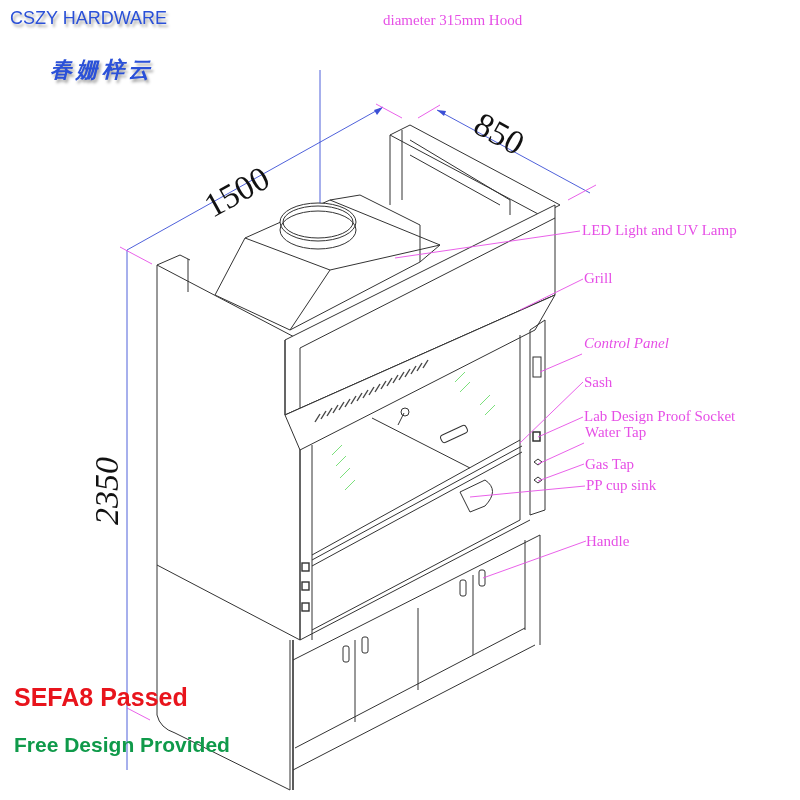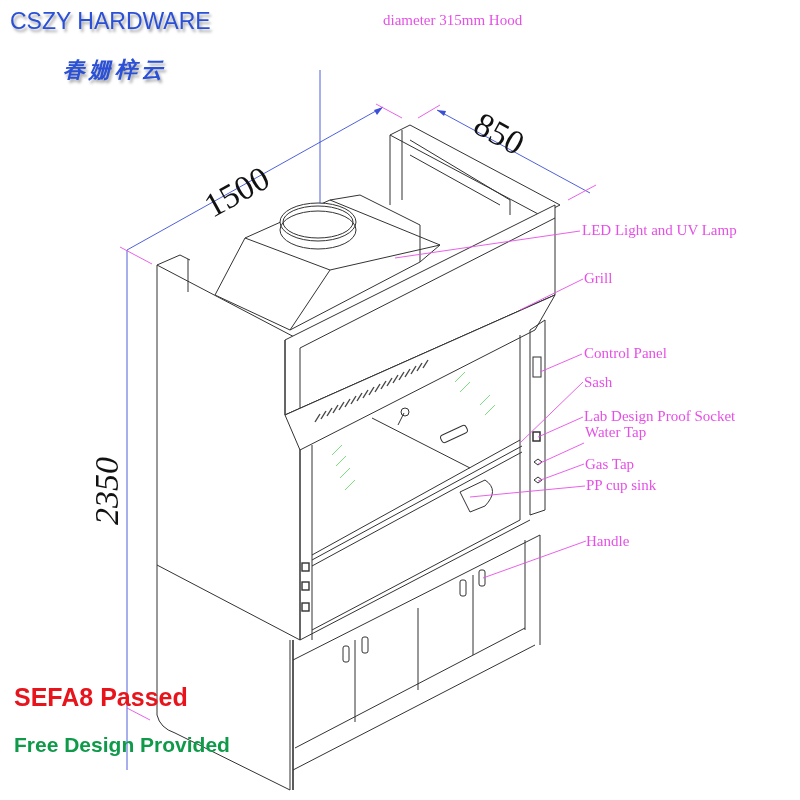--- a/index.html
+++ b/index.html
@@ -1,18 +1,18 @@
 <!DOCTYPE html>
 <html><head>
 <meta charset="utf-8">
 <style>
   html, body { margin: 0; padding: 0; background: #ffffff; }
   body { width: 800px; height: 800px; position: relative; overflow: hidden; font-family: "Liberation Sans", sans-serif; }
-  .brand { position: absolute; left: 10px; top: 8px; font-family: "Liberation Sans", sans-serif; font-size: 23px; color: #2a50d8; text-shadow: 2px 3px 3px rgba(0,0,0,0.35); letter-spacing: 0px; }
-  .brand-cn { position: absolute; left: 50px; top: 55px; font-family: "DejaVu Serif", serif; font-size: 22px; font-weight: bold; font-style: italic; color: #2a50d8; text-shadow: 2px 3px 3px rgba(0,0,0,0.35); letter-spacing: 4px; margin-left: 13px; }
+  .brand { position: absolute; left: 10px; top: 8px; font-family: "Liberation Sans", sans-serif; font-size: 18px; color: #2a50d8; text-shadow: 2px 3px 3px rgba(0,0,0,0.35); letter-spacing: 0px; }
+  .brand-cn { position: absolute; left: 50px; top: 55px; font-family: "DejaVu Serif", serif; font-size: 22px; font-weight: bold; font-style: italic; color: #2a50d8; text-shadow: 2px 3px 3px rgba(0,0,0,0.35); letter-spacing: 4px; }
   .callout { position: absolute; font-family: "Liberation Serif", serif; font-size: 15px; color: #e64fe6; white-space: nowrap; }
   .dim { position: absolute; font-family: "Liberation Serif", serif; font-size: 34px; color: #111; white-space: nowrap; transform-origin: left top; }
   .badge-red { position: absolute; left: 14px; top: 683px; font-family: "Liberation Sans", sans-serif; font-weight: bold; font-size: 25px; color: #e8141c; }
   .badge-green { position: absolute; left: 14px; top: 733px; font-family: "Liberation Sans", sans-serif; font-weight: bold; font-size: 21px; color: #0f9a4a; text-align: center; }
   svg { position: absolute; left: 0; top: 0; }
 </style>
 </head>
 <body>
 
 <div class="brand">CSZY HARDWARE</div>
@@ -203,21 +203,21 @@
   </g>
 </svg>
 
 <div class="dim" style="left:198px; top:192px; transform: rotate(-29deg);">1500</div>
 <div class="dim" style="left:486px; top:105px; transform: rotate(29deg);">850</div>
 <div class="dim" style="left:88px; top:525px; font-style: italic; transform: rotate(-90deg);">2350</div>
 
 <div class="callout" style="left:383px; top:12px;text-align:right;">diameter 315mm Hood</div>
 <div class="callout" style="left:582px; top:222px;">LED Light and UV Lamp</div>
 <div class="callout" style="left:584px; top:270px;">Grill</div>
-<div class="callout" style="left:584px; top:345px;">Control Panel</div>
+<div class="callout" style="left:584px; top:335px;font-style:italic;">Control Panel</div>
 <div class="callout" style="left:584px; top:374px;">Sash</div>
 <div class="callout" style="left:584px; top:408px;">Lab Design Proof Socket</div>
 <div class="callout" style="left:585px; top:424px;">Water Tap</div>
 <div class="callout" style="left:585px; top:456px;">Gas Tap</div>
 <div class="callout" style="left:586px; top:477px;">PP cup sink</div>
 <div class="callout" style="left:586px; top:533px;">Handle</div>
 
 <div class="badge-red">SEFA8 Passed</div>
 <div class="badge-green">Free Design Provided</div>
 

